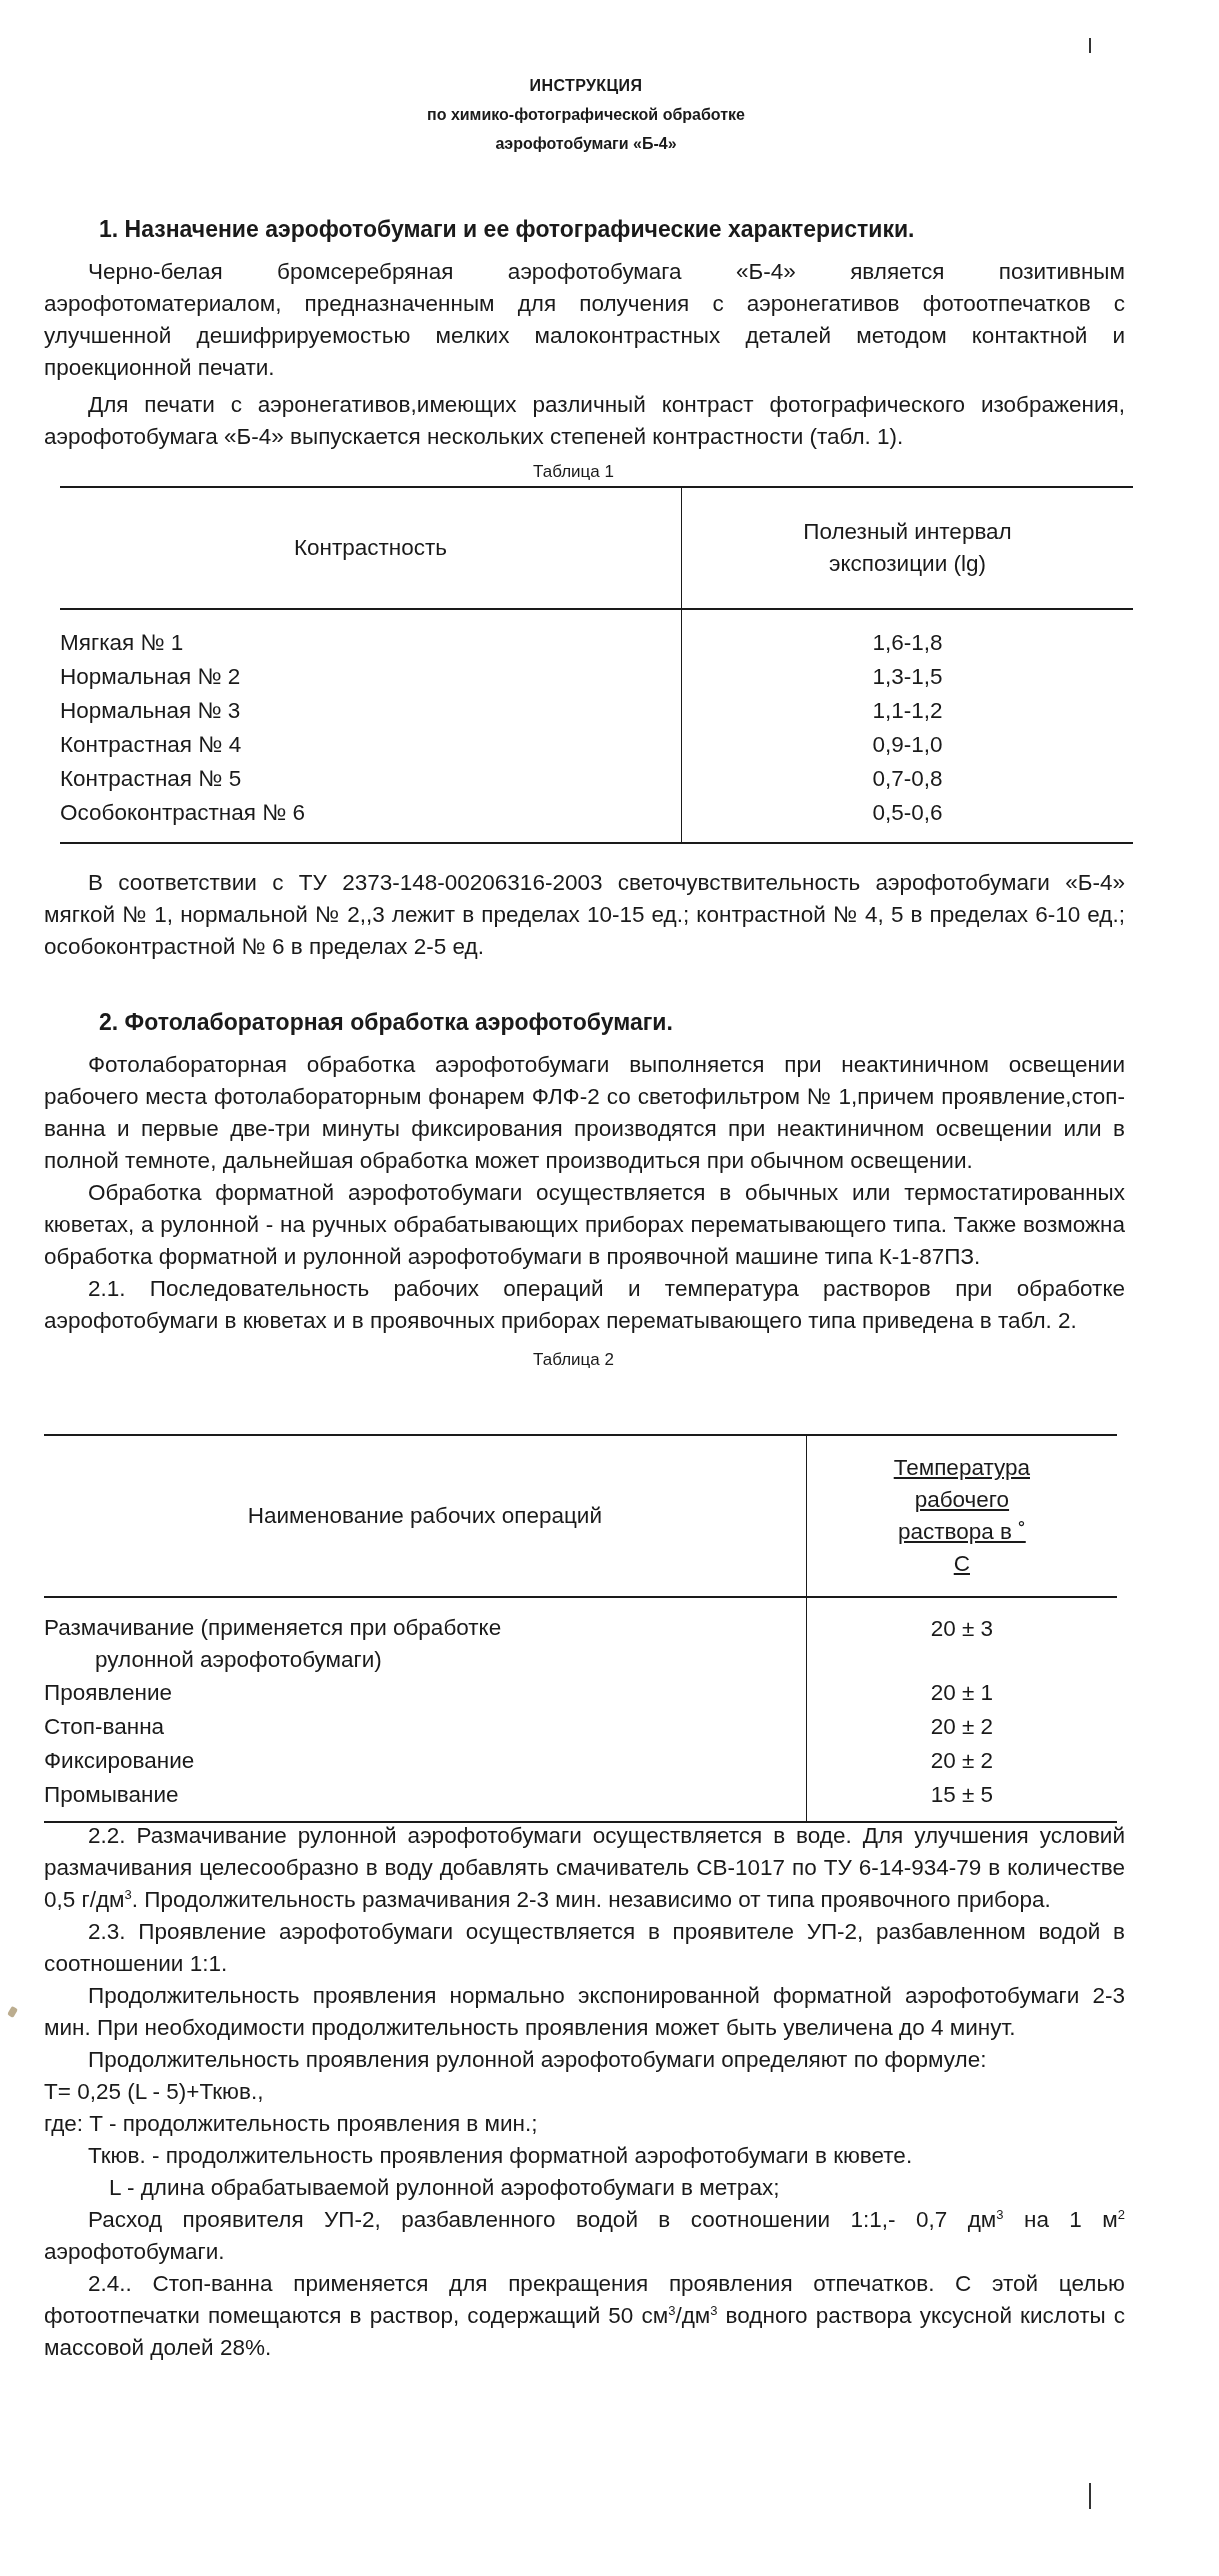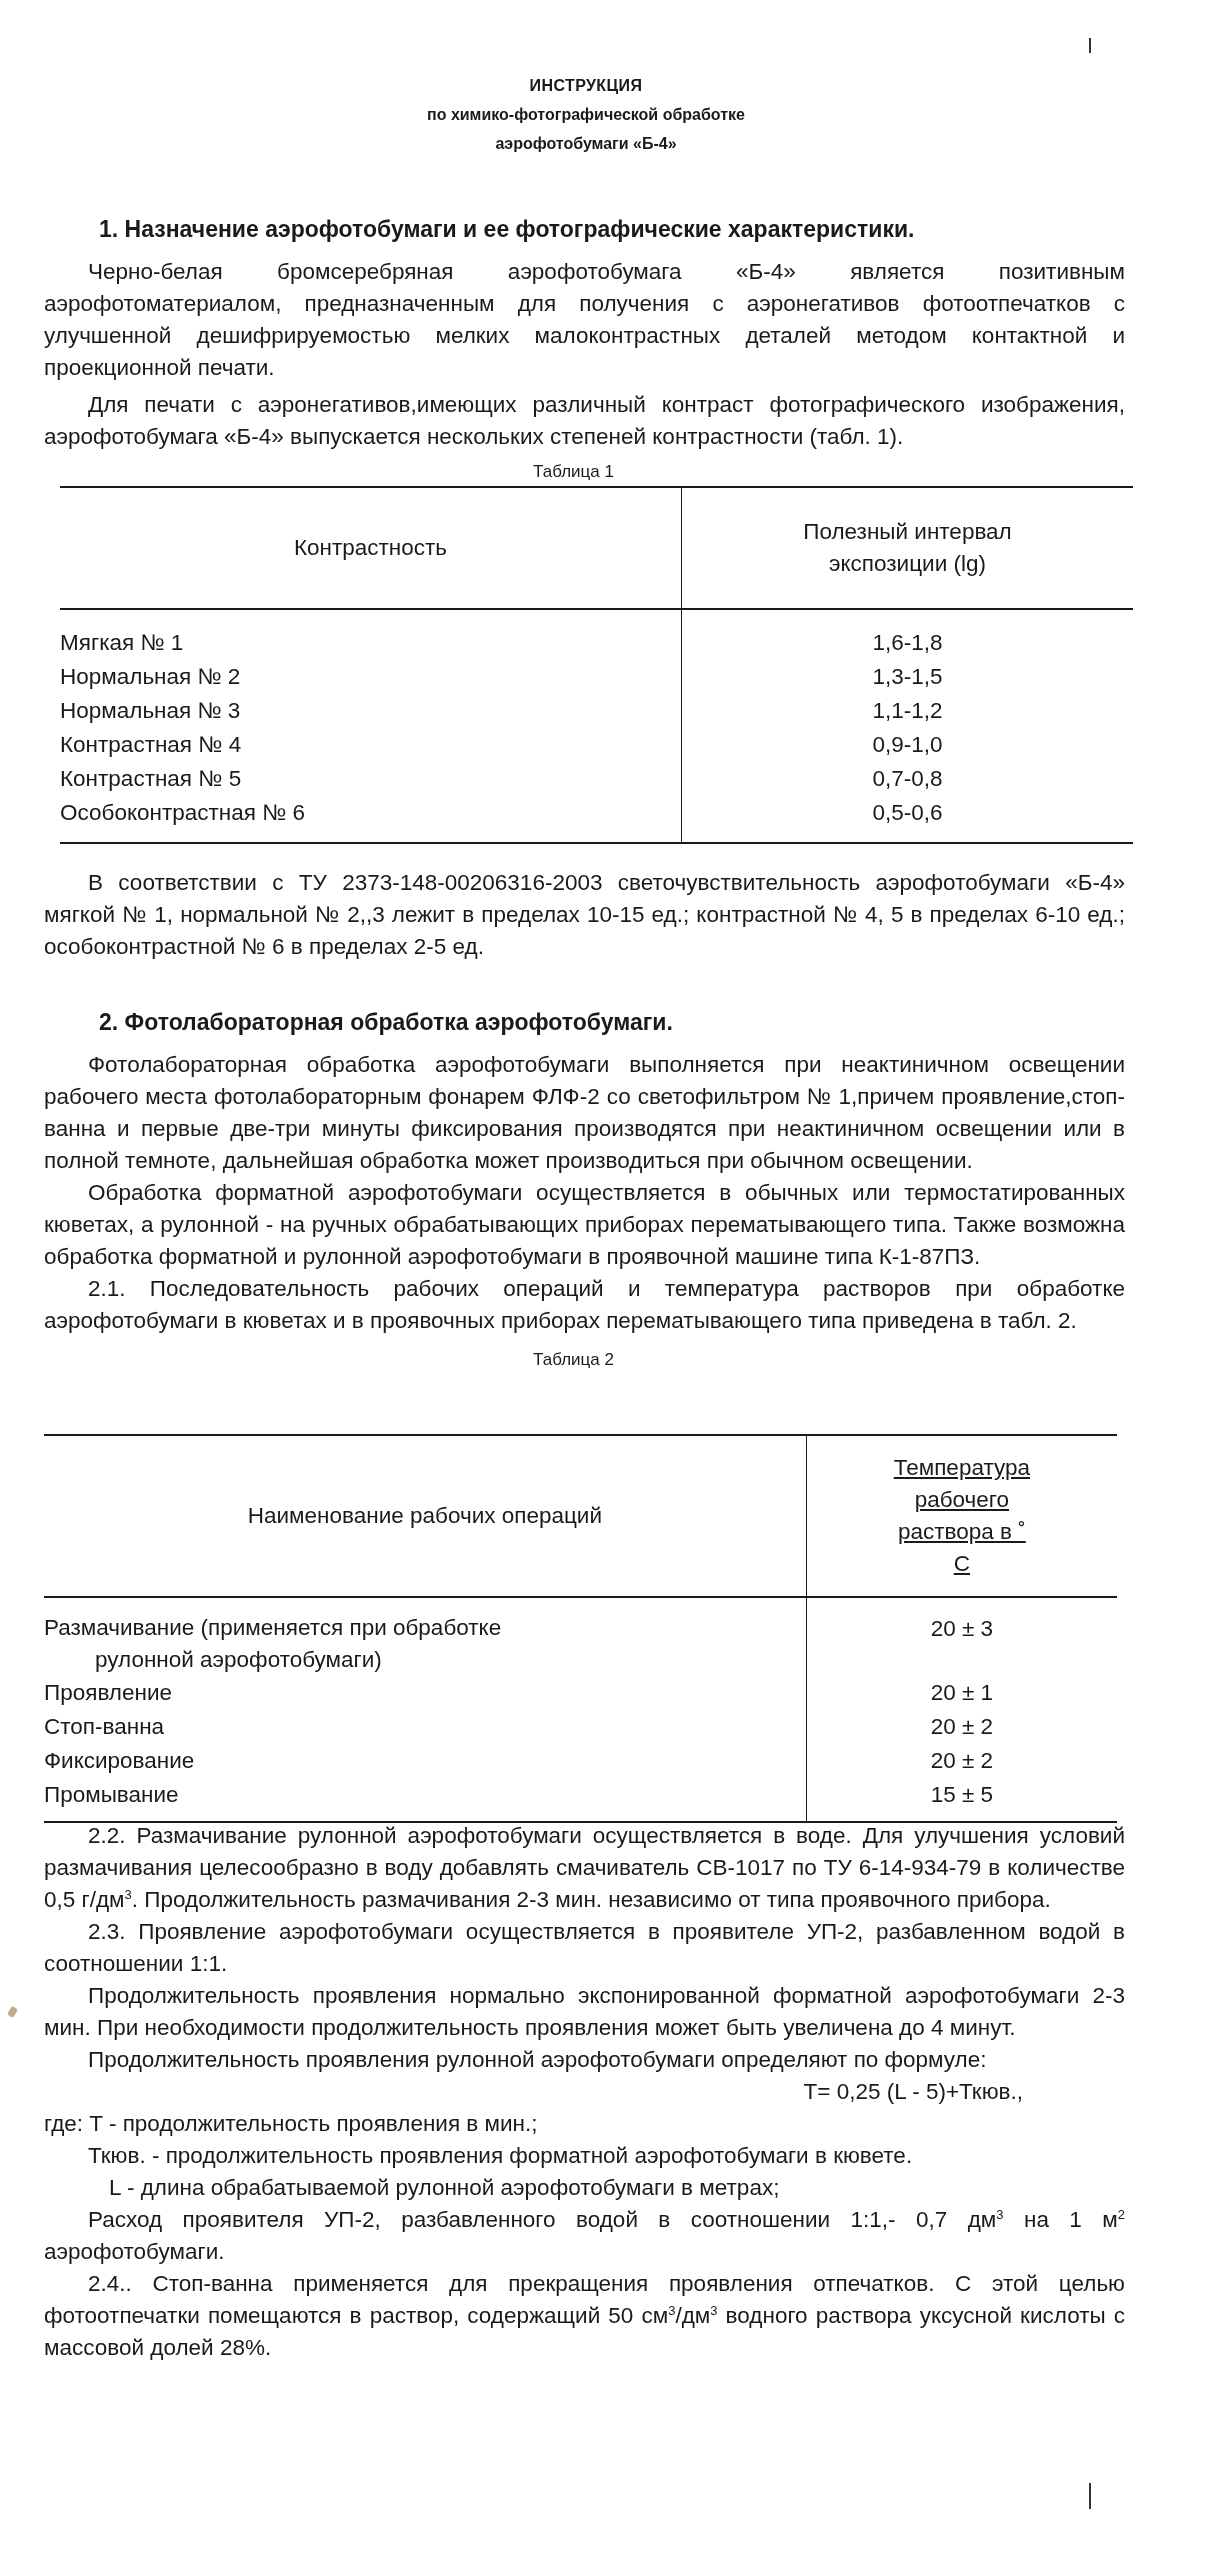--- a/index.html
+++ b/index.html
@@ -25,21 +25,21 @@
     font-size: 22.5px;
     line-height: 32px;
   }
   table.doc th { font-weight: normal; text-align: center; vertical-align: middle; }
   table.doc thead tr { border-top: 2.9px solid #1a1a1a; border-bottom: 2.9px solid #1a1a1a; }
   table.doc tbody { border-bottom: 2.9px solid #1a1a1a; }
   table.doc td.c1, table.doc th.c1 { border-right: 1.5px solid #1a1a1a; width: 619px; }
   table.doc td.c1 { text-align: left; padding: 0; }
   table.doc td.c2 { text-align: center; }
   .hang { padding-left: 51px; display: block; }
-  .formula { text-align: right; font-size: 22.5px; line-height: 32px; padding-right: 102px; }
+  .formula { text-align: left; font-size: 22.5px; line-height: 32px; padding-right: 102px; }
   .indent1 { padding-left: 65px; }
   sup { font-size: 13px; line-height: 0; }
   .scan-mark { position: absolute; width: 2.2px; background: #333; }
   .smudge { position: absolute; width: 7.3px; height: 10.2px; background: #a08a60; transform: rotate(30deg); border-radius: 2.2px; opacity: 0.7; }
 </style>
 </head>
 <body>
 
 <div class="scan-mark" style="left:1089px; top:38px; height:14.5px;"></div>
 <div class="scan-mark" style="left:1089px; top:2483px; height:26px;"></div>

